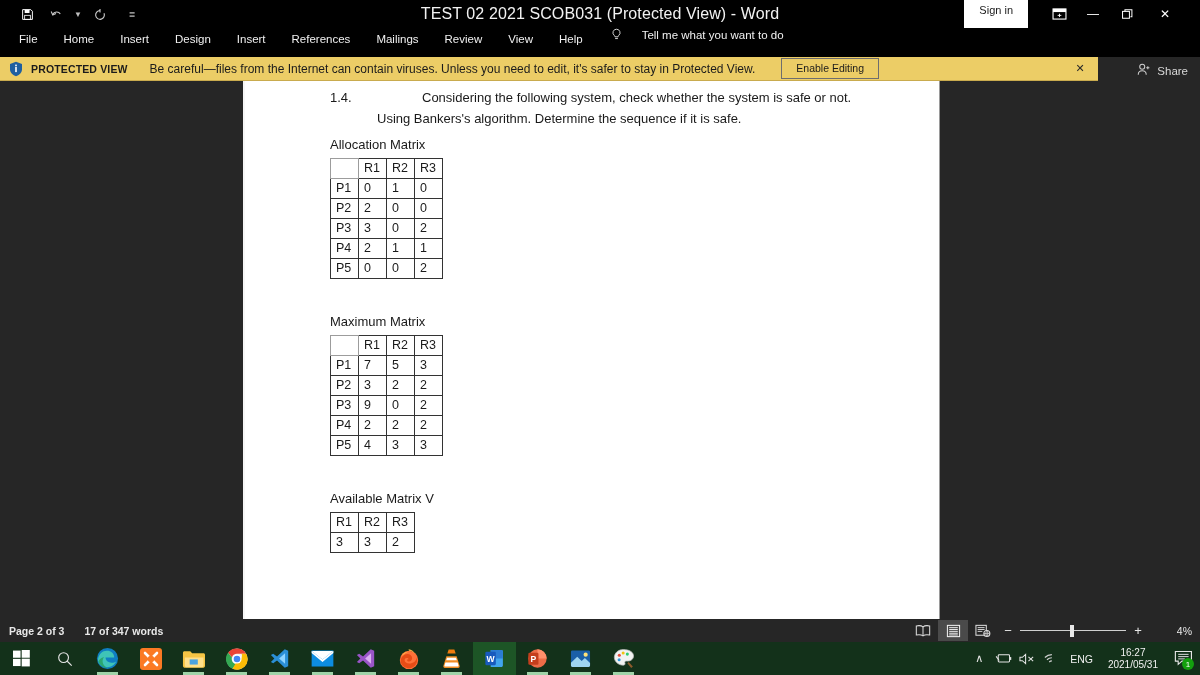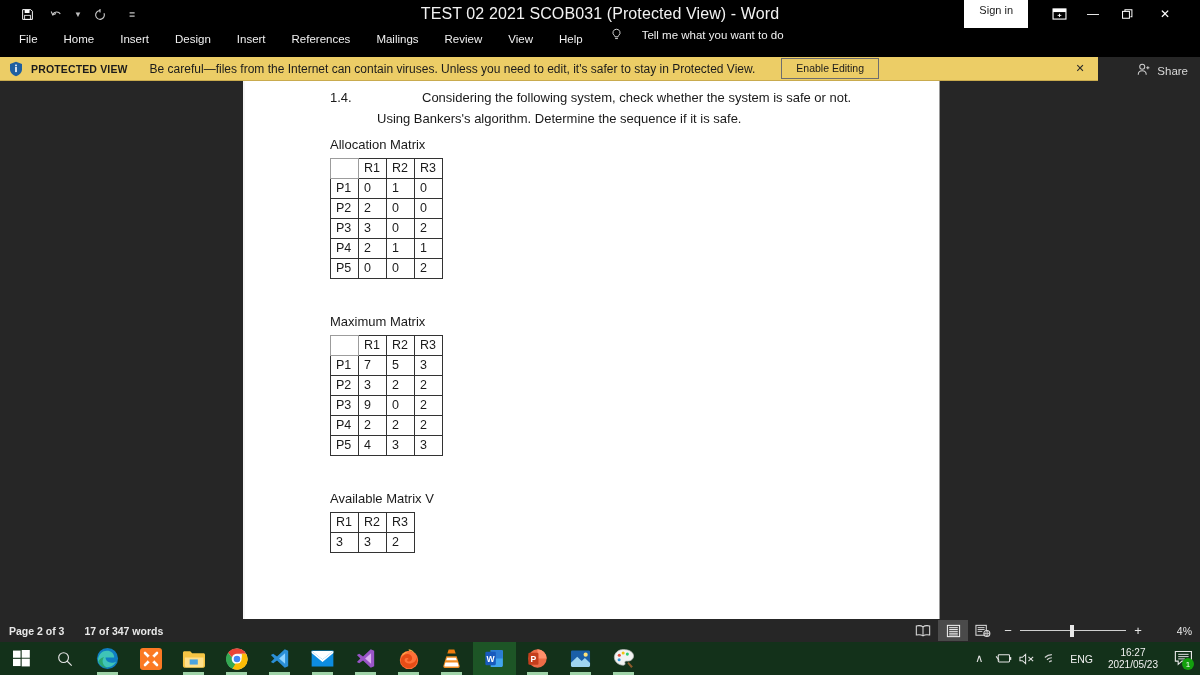--- a/index.html
+++ b/index.html
@@ -556,21 +556,21 @@
       <div class="tray-ic">
         <svg width="17" height="13" viewBox="0 0 18 13">
             <path d="M2 5.4C4 3.4 6.6 2.4 9.4 2.4" fill="none" stroke="#cfcfcf" stroke-width="1.3"></path>
             <path d="M4.2 7.8c1.5-1.4 3.3-2.1 5.2-2.1" fill="none" stroke="#cfcfcf" stroke-width="1.3"></path>
             <path d="M6.6 10.2c.9-.8 1.9-1.2 2.8-1.2" fill="none" stroke="#cfcfcf" stroke-width="1.3"></path>
           </svg>
       </div>
       <div class="tray-lang">ENG</div>
       <div class="clock">
         <div>16:27</div>
-        <div>2021/05/23</div>
+        <div>2021/05/31</div>
       </div>
       <div class="notif">
         <svg width="19" height="17" viewBox="0 0 20 18">
             <path d="M1.4 1.6h17v10.2h-10l-4 3.4v-3.4h-3V1.6z" fill="none" stroke="#e6e6e6" stroke-width="1.2"></path>
             <path d="M4.4 4.6h11M4.4 7h11M4.4 9.4h7" stroke="#e6e6e6" stroke-width="1"></path>
           </svg>
         <span class="notif-badge">1</span>
       </div>
     </div>
   </div>

